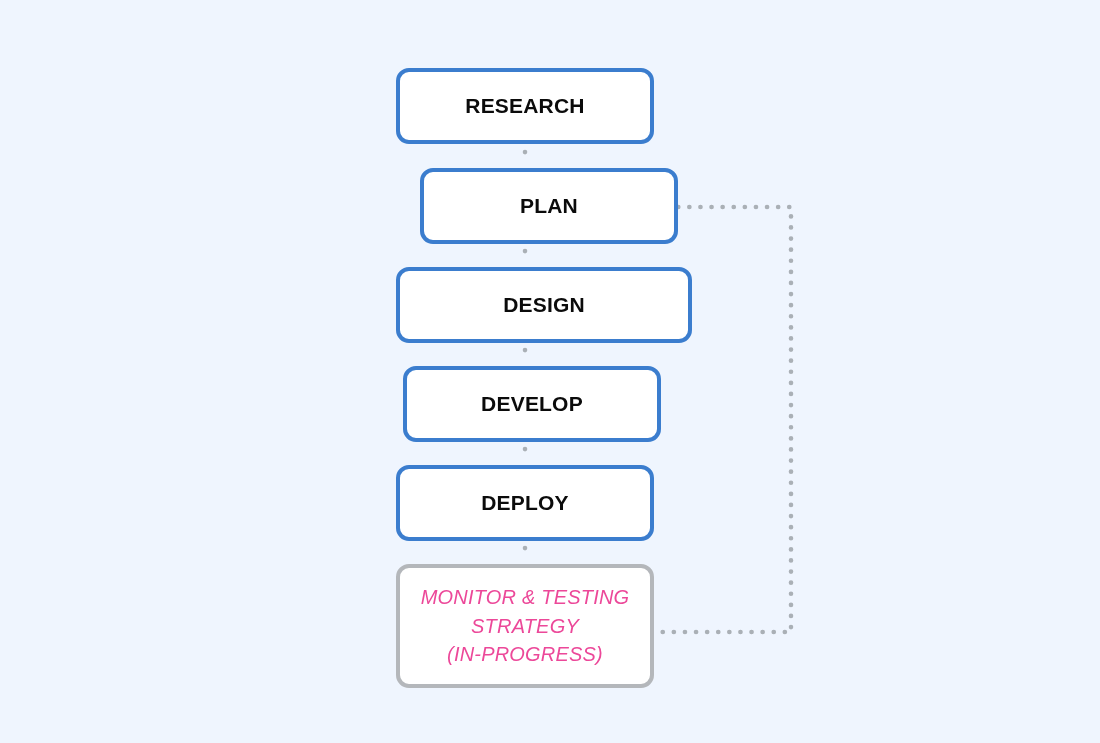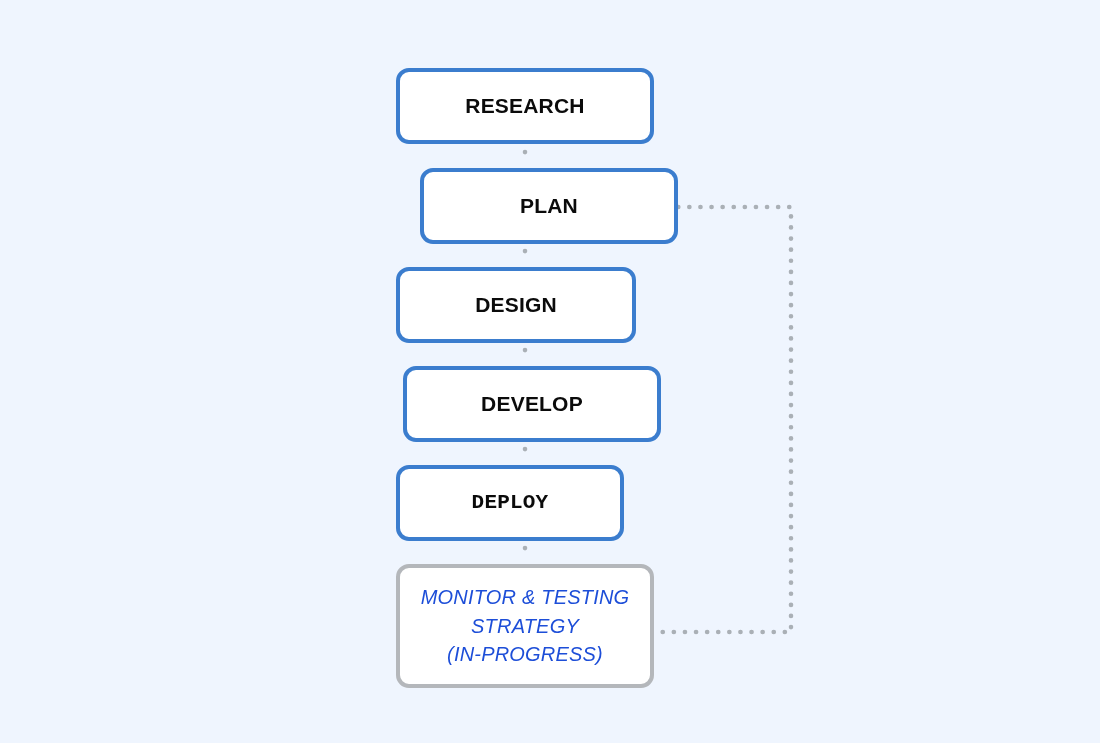--- a/index.html
+++ b/index.html
@@ -55,21 +55,21 @@
   }
   .flow-node.state-active .node-label {
     font-size: 21px;
     font-weight: bold;
     color: #0b0b0b;
   }
   .flow-node.state-pending .node-label {
     font-size: 20px;
     font-weight: normal;
     font-style: italic;
-    color: #1d4ed8;
+    color: #ec4899;
     line-height: 1.42;
   }
 </style>
 </head>
 <body>
 
 <div id="diagram-root">
 
   <svg id="connector-layer" viewBox="0 0 1100 743" width="1100" height="743" xmlns="http://www.w3.org/2000/svg">
     <g fill="none" stroke="#aab0b6" stroke-width="4.6" stroke-linecap="round" stroke-dasharray="0.1 11">
@@ -83,29 +83,29 @@
   </svg>
 
   <div class="flow-node state-active" style="left:396px; top:68px; width:258px; height:76px;">
     <span class="node-label">RESEARCH</span>
   </div>
 
   <div class="flow-node state-active" style="left:396px; top:168px; width:258px; height:76px;margin-left:24px;">
     <span class="node-label">PLAN</span>
   </div>
 
-  <div class="flow-node state-active" style="left:396px; top:267px; width:240px; height:76px;">
+  <div class="flow-node state-active" style="left:396px; top:267px; width:296px; height:76px;">
     <span class="node-label">DESIGN</span>
   </div>
 
   <div class="flow-node state-active" style="left:396px; top:366px; width:258px; height:76px;margin-left:7px;">
     <span class="node-label">DEVELOP</span>
   </div>
 
-  <div class="flow-node state-active" style="left:396px; top:465px; width:228px; height:76px;font-family:Liberation Mono, monospace;">
+  <div class="flow-node state-active" style="left:396px; top:465px; width:258px; height:76px;">
     <span class="node-label">DEPLOY</span>
   </div>
 
   <div class="flow-node state-pending" style="left:396px; top:564px; width:258px; height:124px;">
     <span class="node-label">MONITOR &amp; TESTING
 STRATEGY
 (IN-PROGRESS)</span>
   </div>
 
 </div>

